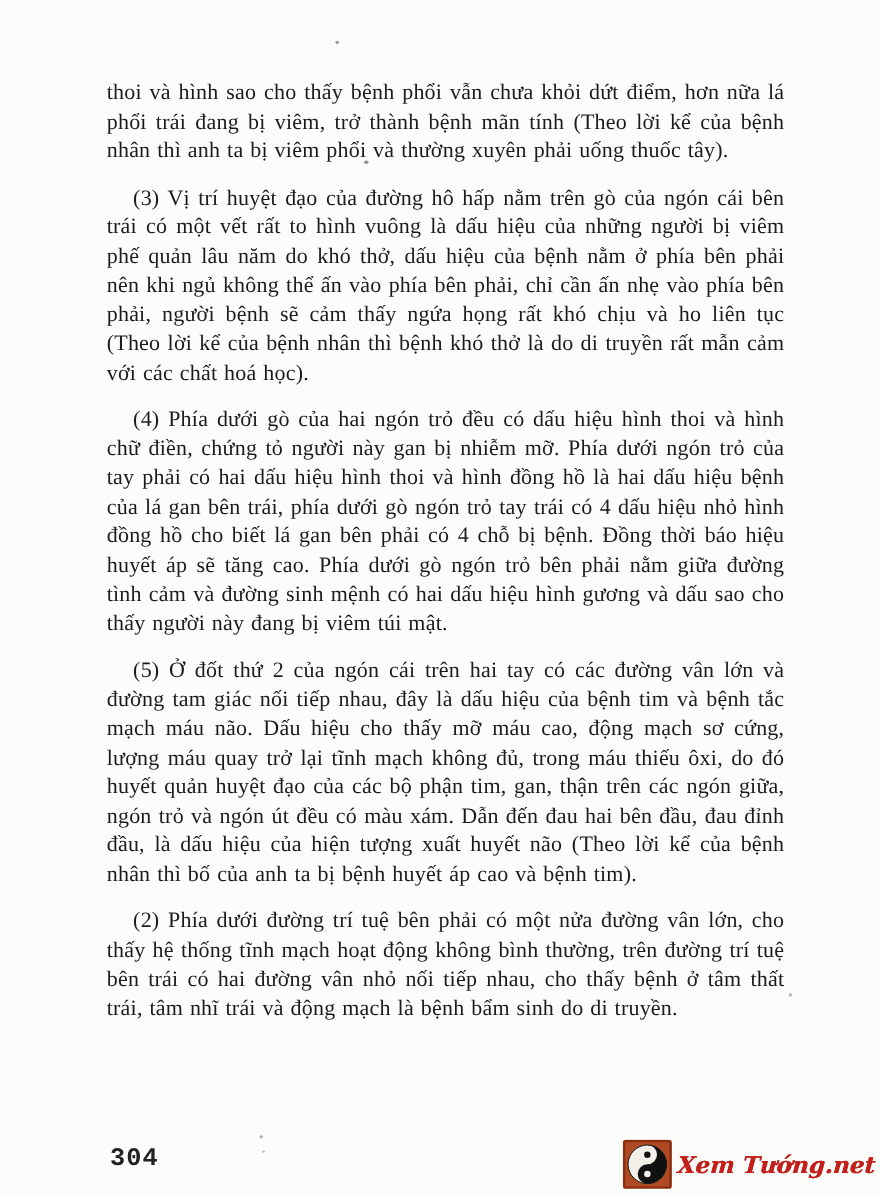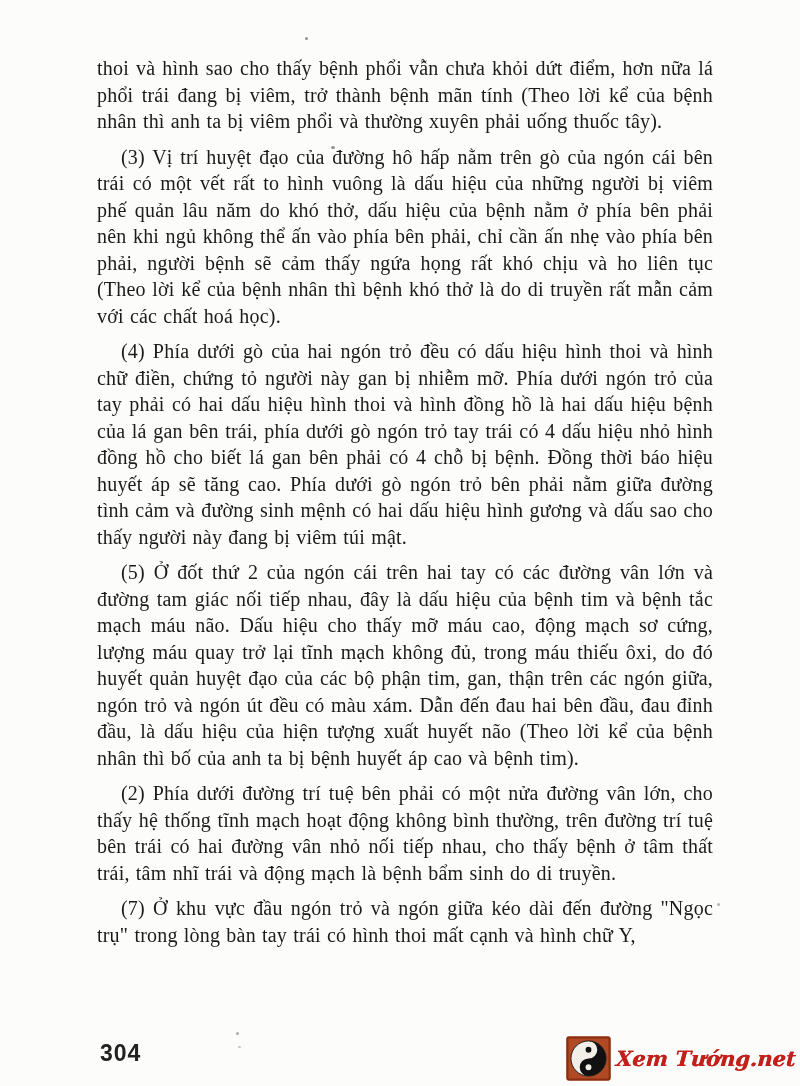--- a/index.html
+++ b/index.html
@@ -22,38 +22,38 @@
     top: 55px;
     width: 616px;
     color: var(--ink, #1b1b1b);
     font-size: 20px;
     line-height: 26.5px;
     text-align: justify;
     letter-spacing: 0.2px;
     word-spacing: 1px;
   }
   .text-block p {
-    margin: 0 0 9px 0;
+    margin: 16px 0 9px 0;
     text-indent: 24px;
   }
   .text-block p.continuation {
     text-indent: 0;
   }
   .page-footer {
     position: absolute;
     left: 0;
     top: 1034px;
     width: 100%;
     height: 52px;
   }
   .page-number {
     position: absolute;
     left: 100px;
     top: 6px;
-    font-family: Liberation Sans, sans-serif;
+    font-family: Liberation Mono, monospace;
     font-weight: bold;
     font-size: 23px;
     letter-spacing: 1px;
     color: #222;
   }
   .watermark {
     position: absolute;
     right: 4px;
     top: 2px;
     display: flex;
@@ -96,21 +96,20 @@
 <body style="--paper: #fcfcfa; --ink: #1b1b1b; --watermark-red: #c2201a; --logo-frame: #b04a24; --logo-frame-border: #8c2d0e;">
 
 <div class="scan-page">
 
   <div class="text-block">
     <p class="continuation">thoi và hình sao cho thấy bệnh phổi vẫn chưa khỏi dứt điểm, hơn nữa lá phổi trái đang bị viêm, trở thành bệnh mãn tính (Theo lời kể của bệnh nhân thì anh ta bị viêm phổi và thường xuyên phải uống thuốc tây).</p>
     <p>(3) Vị trí huyệt đạo của đường hô hấp nằm trên gò của ngón cái bên trái có một vết rất to hình vuông là dấu hiệu của những người bị viêm phế quản lâu năm do khó thở, dấu hiệu của bệnh nằm ở phía bên phải nên khi ngủ không thể ấn vào phía bên phải, chỉ cần ấn nhẹ vào phía bên phải, người bệnh sẽ cảm thấy ngứa họng rất khó chịu và ho liên tục (Theo lời kể của bệnh nhân thì bệnh khó thở là do di truyền rất mẫn cảm với các chất hoá học).</p>
     <p>(4) Phía dưới gò của hai ngón trỏ đều có dấu hiệu hình thoi và hình chữ điền, chứng tỏ người này gan bị nhiễm mỡ. Phía dưới ngón trỏ của tay phải có hai dấu hiệu hình thoi và hình đồng hồ là hai dấu hiệu bệnh của lá gan bên trái, phía dưới gò ngón trỏ tay trái có 4 dấu hiệu nhỏ hình đồng hồ cho biết lá gan bên phải có 4 chỗ bị bệnh. Đồng thời báo hiệu huyết áp sẽ tăng cao. Phía dưới gò ngón trỏ bên phải nằm giữa đường tình cảm và đường sinh mệnh có hai dấu hiệu hình gương và dấu sao cho thấy người này đang bị viêm túi mật.</p>
     <p>(5) Ở đốt thứ 2 của ngón cái trên hai tay có các đường vân lớn và đường tam giác nối tiếp nhau, đây là dấu hiệu của bệnh tim và bệnh tắc mạch máu não. Dấu hiệu cho thấy mỡ máu cao, động mạch sơ cứng, lượng máu quay trở lại tĩnh mạch không đủ, trong máu thiếu ôxi, do đó huyết quản huyệt đạo của các bộ phận tim, gan, thận trên các ngón giữa, ngón trỏ và ngón út đều có màu xám. Dẫn đến đau hai bên đầu, đau đỉnh đầu, là dấu hiệu của hiện tượng xuất huyết não (Theo lời kể của bệnh nhân thì bố của anh ta bị bệnh huyết áp cao và bệnh tim).</p>
     <p>(2) Phía dưới đường trí tuệ bên phải có một nửa đường vân lớn, cho thấy hệ thống tĩnh mạch hoạt động không bình thường, trên đường trí tuệ bên trái có hai đường vân nhỏ nối tiếp nhau, cho thấy bệnh ở tâm thất trái, tâm nhĩ trái và động mạch là bệnh bẩm sinh do di truyền.</p>
-    <p>(7) Ở khu vực đầu ngón trỏ và ngón giữa kéo dài đến đường "Ngọc trụ" trong lòng bàn tay trái có hình thoi mất cạnh và hình chữ Y,</p>
   </div>
 
   <i class="speck" style="left:305px;top:37px;width:3px;height:3px;"></i>
   <i class="speck" style="left:331px;top:146px;width:4px;height:3px;"></i>
   <i class="speck" style="left:717px;top:903px;width:3px;height:3px;opacity:.55;"></i>
   <i class="speck" style="left:236px;top:1032px;width:3px;height:3px;opacity:.6;"></i>
   <i class="speck" style="left:238px;top:1046px;width:3px;height:2px;opacity:.45;"></i>
 
   <div class="page-footer">
     <span class="page-number">304</span>

